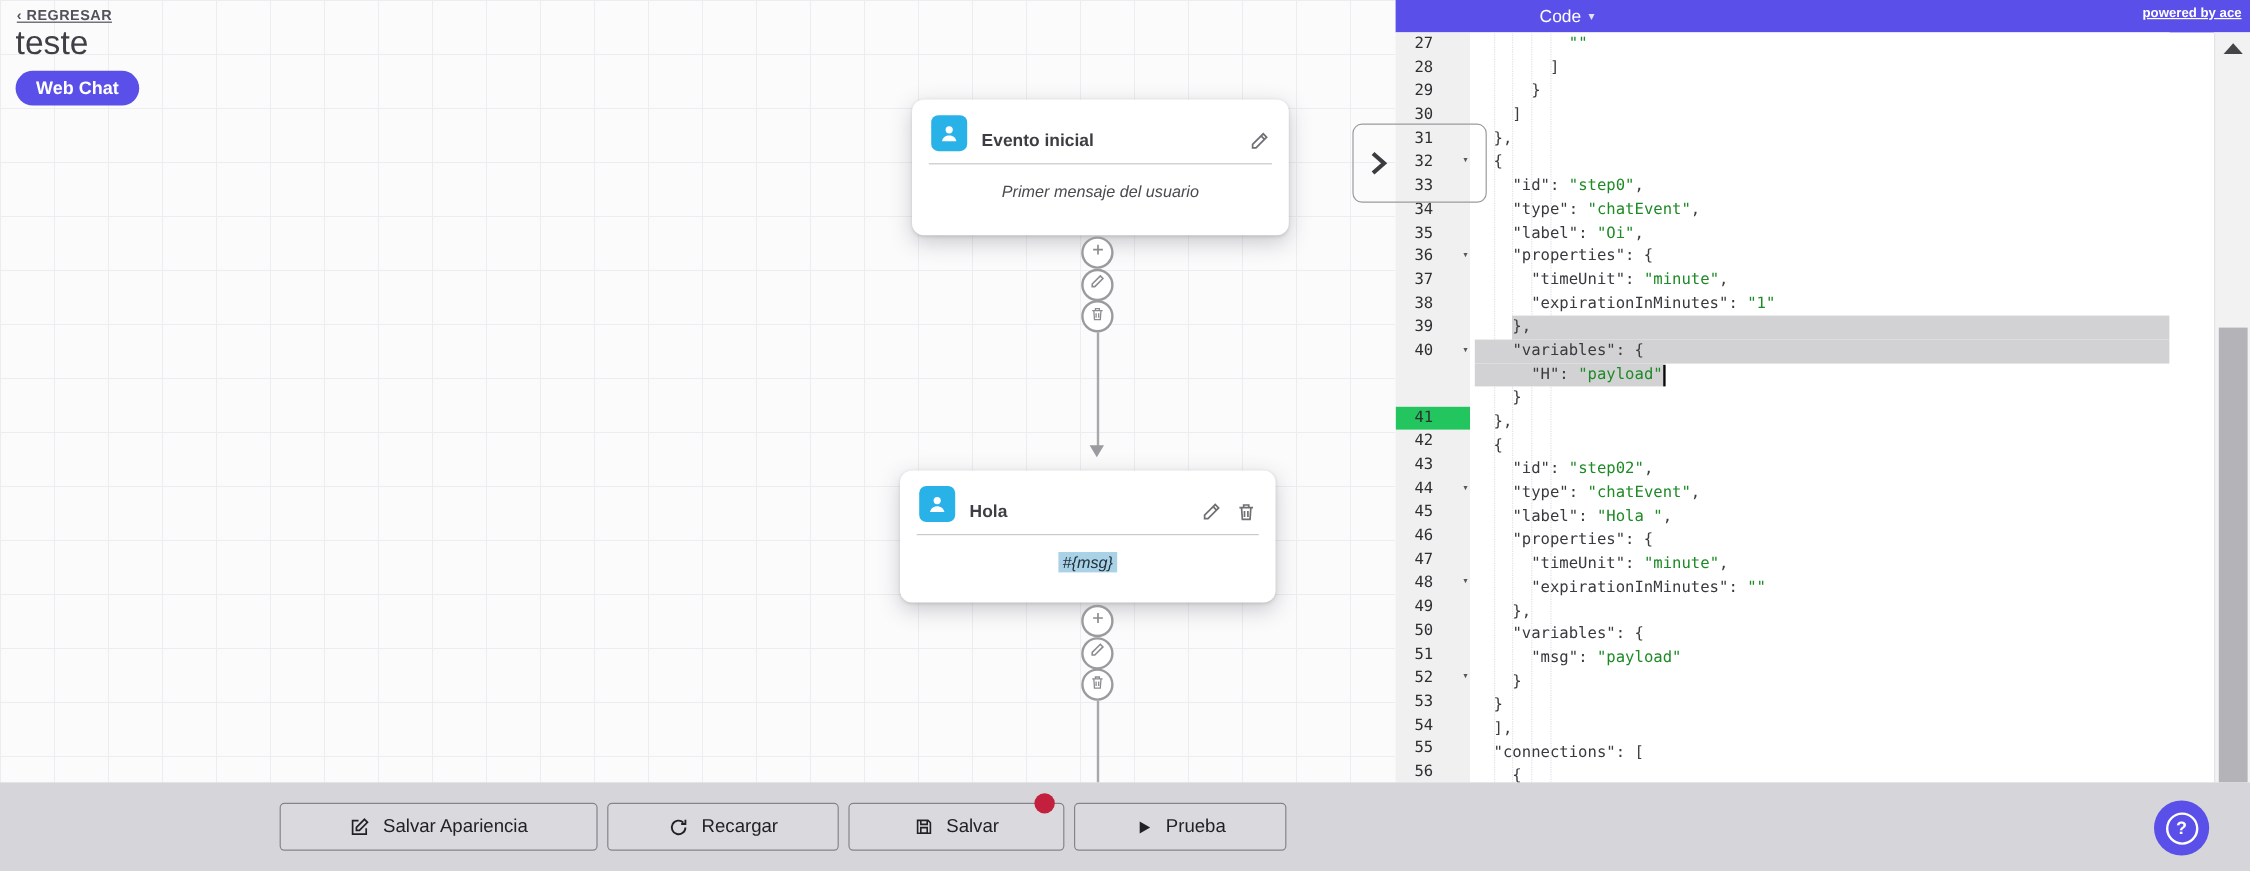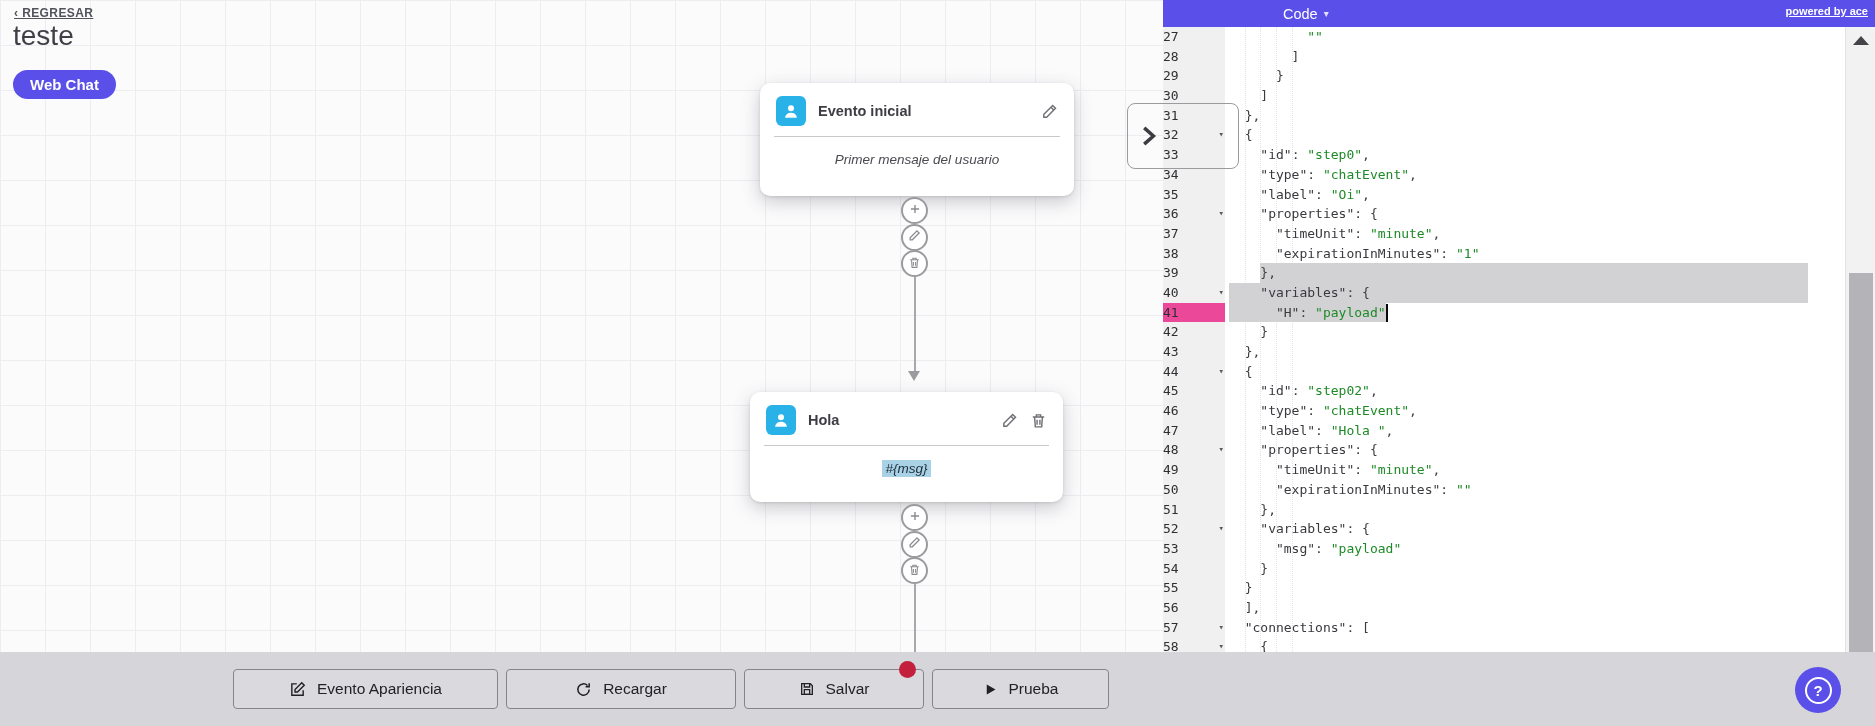--- a/index.html
+++ b/index.html
@@ -9,27 +9,27 @@
 
   
   .canvas { position:absolute; left:0; top:0; width:1163px; height:652px;
     background-color:#fbfbfc;
     background-image:linear-gradient(to right,#ededf1 1px,transparent 1px),
                      linear-gradient(to bottom,#ededf1 1px,transparent 1px);
     background-size:45px 45px; }
   .back-link { position:absolute; left:14px; top:6px; font-size:12px; font-weight:bold;
     color:#52525b; text-decoration:underline; letter-spacing:.4px; cursor:pointer; }
   .page-title { position:absolute; left:13px; top:20px; font-size:28px; color:#3f3f46; }
-  .channel-badge { position:absolute; left:13px; top:70px; background:#5a4fe8; color:#fff;
+  .channel-badge { position:absolute; left:13px; top:59px; background:#5a4fe8; color:#fff;
     font-size:15px; font-weight:bold; padding:6px 17px; border-radius:999px; }
 
   
   .flow-node { position:absolute; background:#fff; border-radius:10px;
     box-shadow:0 6px 18px rgba(60,60,70,.25), 0 1px 3px rgba(0,0,0,.12); }
-  .node-header { display:flex; align-items:center; gap:12px; padding:13px 16px 10px 16px; }
+  .node-header { display:flex; align-items:flex-end; gap:12px; padding:13px 16px 10px 16px; }
   .node-user-icon { width:30px; height:30px; border-radius:6px; background:#29b2e8;
     display:flex; align-items:center; justify-content:center; flex:0 0 auto; }
   .node-title { font-size:14.5px; font-weight:bold; color:#3d3d43; flex:1 1 auto; }
   .node-actions { display:flex; gap:12px; color:#6f6f74; }
   .node-actions svg { display:block; }
   .node-divider { border-top:1px solid #c9c9cd; margin:0 14px; }
   .node-body { text-align:center; font-style:italic; font-size:13.5px; color:#4a4a50; padding:15px 26px; }
   .msg-token { background:#a9d2e6; padding:1px 3px; color:#21303b; }
 
   
@@ -51,23 +51,23 @@
   .editor { position:absolute; left:1163px; top:0; width:712px; height:652px; background:#fff; }
   .editor-header { position:absolute; left:0; top:0; width:100%; height:27px; background:#5a4fe8; }
   .code-dropdown { position:absolute; left:120px; top:0; height:27px; display:flex;
     align-items:center; gap:6px; color:#fff; font-size:14.5px; cursor:pointer; }
   .code-dropdown .caret { font-size:10px; color:#e4e1ff; }
   .powered-by { position:absolute; right:7px; top:5px; color:#fff; font-size:11px;
     font-weight:bold; text-decoration:underline; cursor:pointer; }
 
   .gutter { position:absolute; left:0; top:27px; width:62px; height:625px;
     background:#f0f0f0; overflow:hidden; }
-  .gutter-row { position:relative; height:19.7px; line-height:19.7px; text-align:left;
+  .gutter-row { position:relative; height:19.7px; line-height:19.7px; text-align:center;
     padding-right:15px; font-family:"DejaVu Sans Mono", monospace; font-size:13px; color:#2f2f33; }
-  .gutter-row.active { background:#ec4899; }
+  .gutter-row.active { background:#22c55e;margin-top:36px; }
   .gutter-row .fold { position:absolute; right:1px; top:0; font-size:9px; color:#57575c; }
 
   .code-area { position:absolute; left:62px; top:27px; width:583px; height:625px;
     overflow:hidden; background:#fff; }
   .sel-layer { position:absolute; inset:0; z-index:0; }
   .sel-rect { position:absolute; height:19.7px; background:#d2d2d4; }
   .cursor { position:absolute; width:2px; height:18px; background:#0a0a0a; z-index:3; }
   .indent-guide { position:absolute; top:0; bottom:0; width:0; border-left:1px dotted #e2e2e6; }
   .code-lines { position:relative; z-index:1; }
   .code-line { height:19.7px; line-height:19.7px; white-space:pre;
@@ -298,23 +298,23 @@
       </svg>
   </div>
 
   <div class="toolbar">
     <div class="toolbar-row">
       <button class="tb-btn" style="width:265px">
         <svg width="17" height="17" viewBox="0 0 24 24" fill="none" stroke="currentColor" stroke-width="2">
             <path d="M11 4H4v16h16v-7"></path>
             <path d="M18 2.5l3.5 3.5L12 15.5H8.5V12z"></path>
           </svg>
-        <span>Evento Apariencia</span>
+        <span>Salvar Apariencia</span>
       </button>
-      <button class="tb-btn" style="width:230px">
+      <button class="tb-btn" style="width:193px">
         <svg width="17" height="17" viewBox="0 0 24 24" fill="none" stroke="currentColor" stroke-width="2.2">
             <path d="M20 12a8 8 0 1 1-2.4-5.7"></path>
             <path d="M20 3v5h-5"></path>
           </svg>
         <span>Recargar</span>
       </button>
       <button class="tb-btn" style="width:180px">
         <svg width="16" height="16" viewBox="0 0 24 24" fill="none" stroke="currentColor" stroke-width="2">
             <path d="M4 4h13l3 3v13H4z"></path>
             <path d="M8 4v5h8V4"></path>

